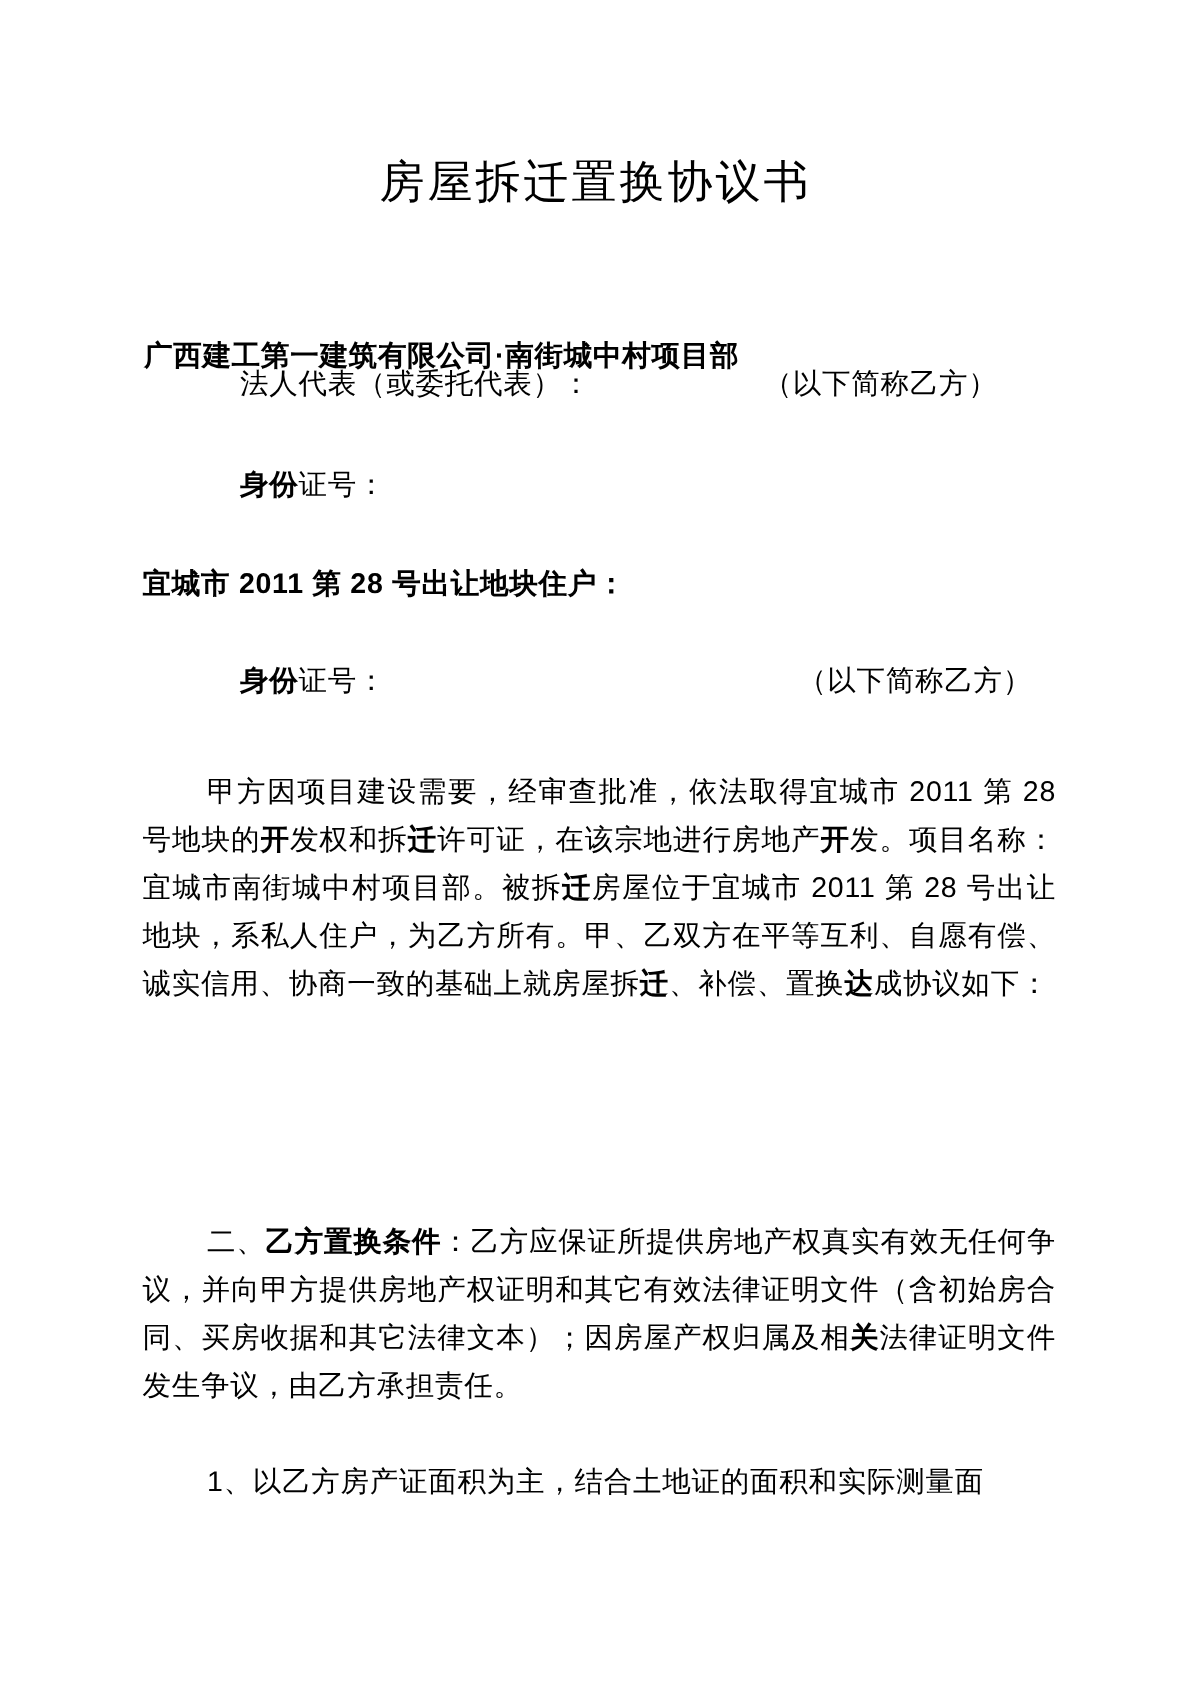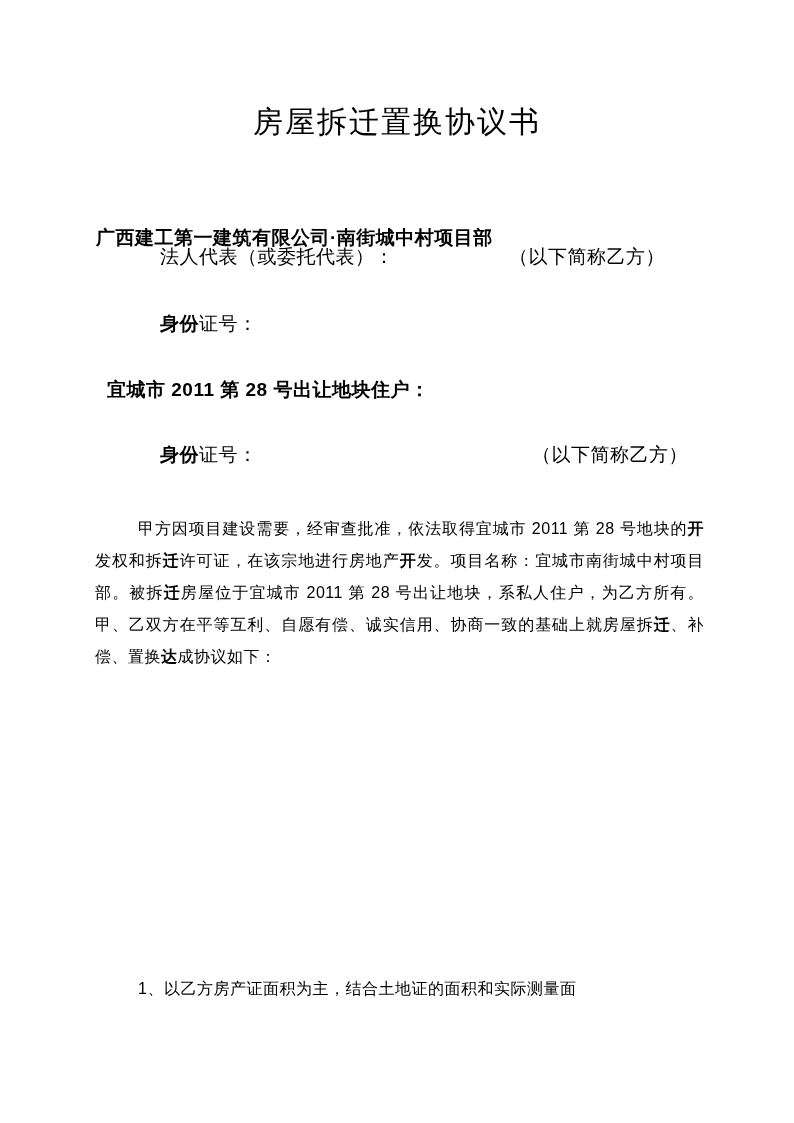--- a/index.html
+++ b/index.html
@@ -31,21 +31,21 @@
     position: absolute;
     font-size: 19px;
     letter-spacing: 0.5px;
     line-height: 26px;
     white-space: nowrap;
   }
   .para {
     position: absolute;
     left: 95px;
     width: 609px;
-    font-size: 16px;
+    font-size: 19px;
     letter-spacing: 0.5px;
     line-height: 32px;
     text-align: justify;
     text-indent: 43px;
   }
   .bold { font-weight: bold; }
   b, .r-b { font-weight: bold; }
 </style>
 </head>
 <body>
@@ -55,26 +55,27 @@
   <div class="doc-title">房屋拆迁置换协议书</div>
 
   <div class="line bold" style="left:96px; top:177px;margin-top:48px;"><span class="r-b">广西建工第一建筑有限公司·南街城中村项目部</span></div>
 
   <div class="line" style="left:160px; top:244px;"><span>法人代表（或委托代表）：</span></div>
 
   <div class="line" style="left:509px; top:244px;"><span>（以下简称乙方）</span></div>
 
   <div class="line" style="left:160px; top:311px;"><span class="r-b">身份</span><span>证号：</span></div>
 
-  <div class="line" style="left:107px; top:377px;text-align:right;"><span class="r-b">宜城市 2011 第 28 号出让地块住户：</span></div>
+  <div class="line" style="left:95px; top:377px;text-align:right;"><span class="r-b">宜城市 2011 第 28 号出让地块住户：</span></div>
 
   <div class="line" style="left:160px; top:442px;"><span class="r-b">身份</span><span>证号：</span></div>
 
   <div class="line" style="left:532px; top:442px;"><span>（以下简称乙方）</span></div>
 
   <div class="para" style="top:513px;"><span>甲方因项目建设需要，经审查批准，依法取得宜城市 2011 第 28 号地块的</span><span class="r-b">开</span><span>发权和拆</span><span class="r-b">迁</span><span>许可证，在该宗地进行房地产</span><span class="r-b">开</span><span>发。项目名称：宜城市南街城中村项目部。被拆</span><span class="r-b">迁</span><span>房屋位于宜城市 2011 第 28 号出让地块，系私人住户，为乙方所有。甲、乙双方在平等互利、自愿有偿、诚实信用、协商一致的基础上就房屋拆</span><span class="r-b">迁</span><span>、补偿、置换</span><span class="r-b">达</span><span>成协议如下：</span></div>
 
 
+  <div class="para" style="top:813px;"><span>二、</span><span class="r-b">乙方置换条件</span><span>：乙方应保证所提供房地产权真实有效无任何争议，并向甲方提供房地产权证明和其它有效法律证明文件（含初始房合同、买房收据和其它法律文本）；因房屋产权归属及相</span><span class="r-b">关</span><span>法律证明文件发生争议，由乙方承担责任。</span></div>
 
 
   <div class="para" style="top:973px;"><span>1、以乙方房产证面积为主，结合土地证的面积和实际测量面</span></div>
 
 </div>
 
 </body></html>

